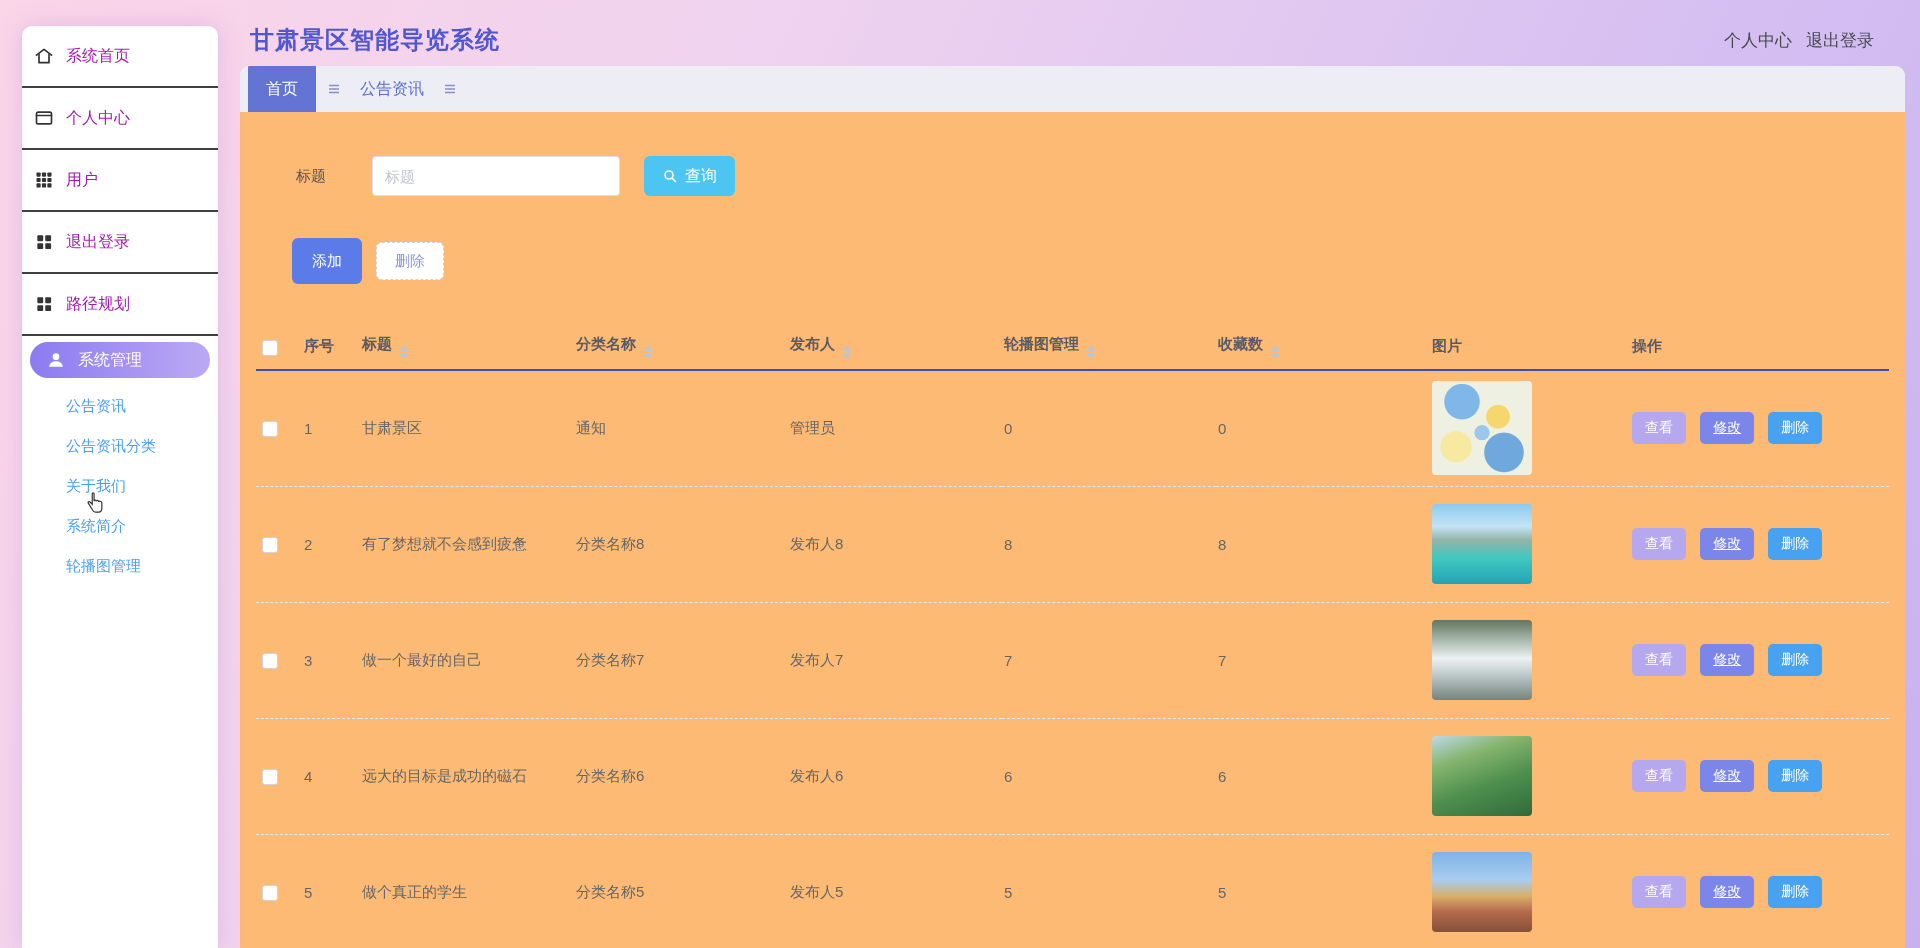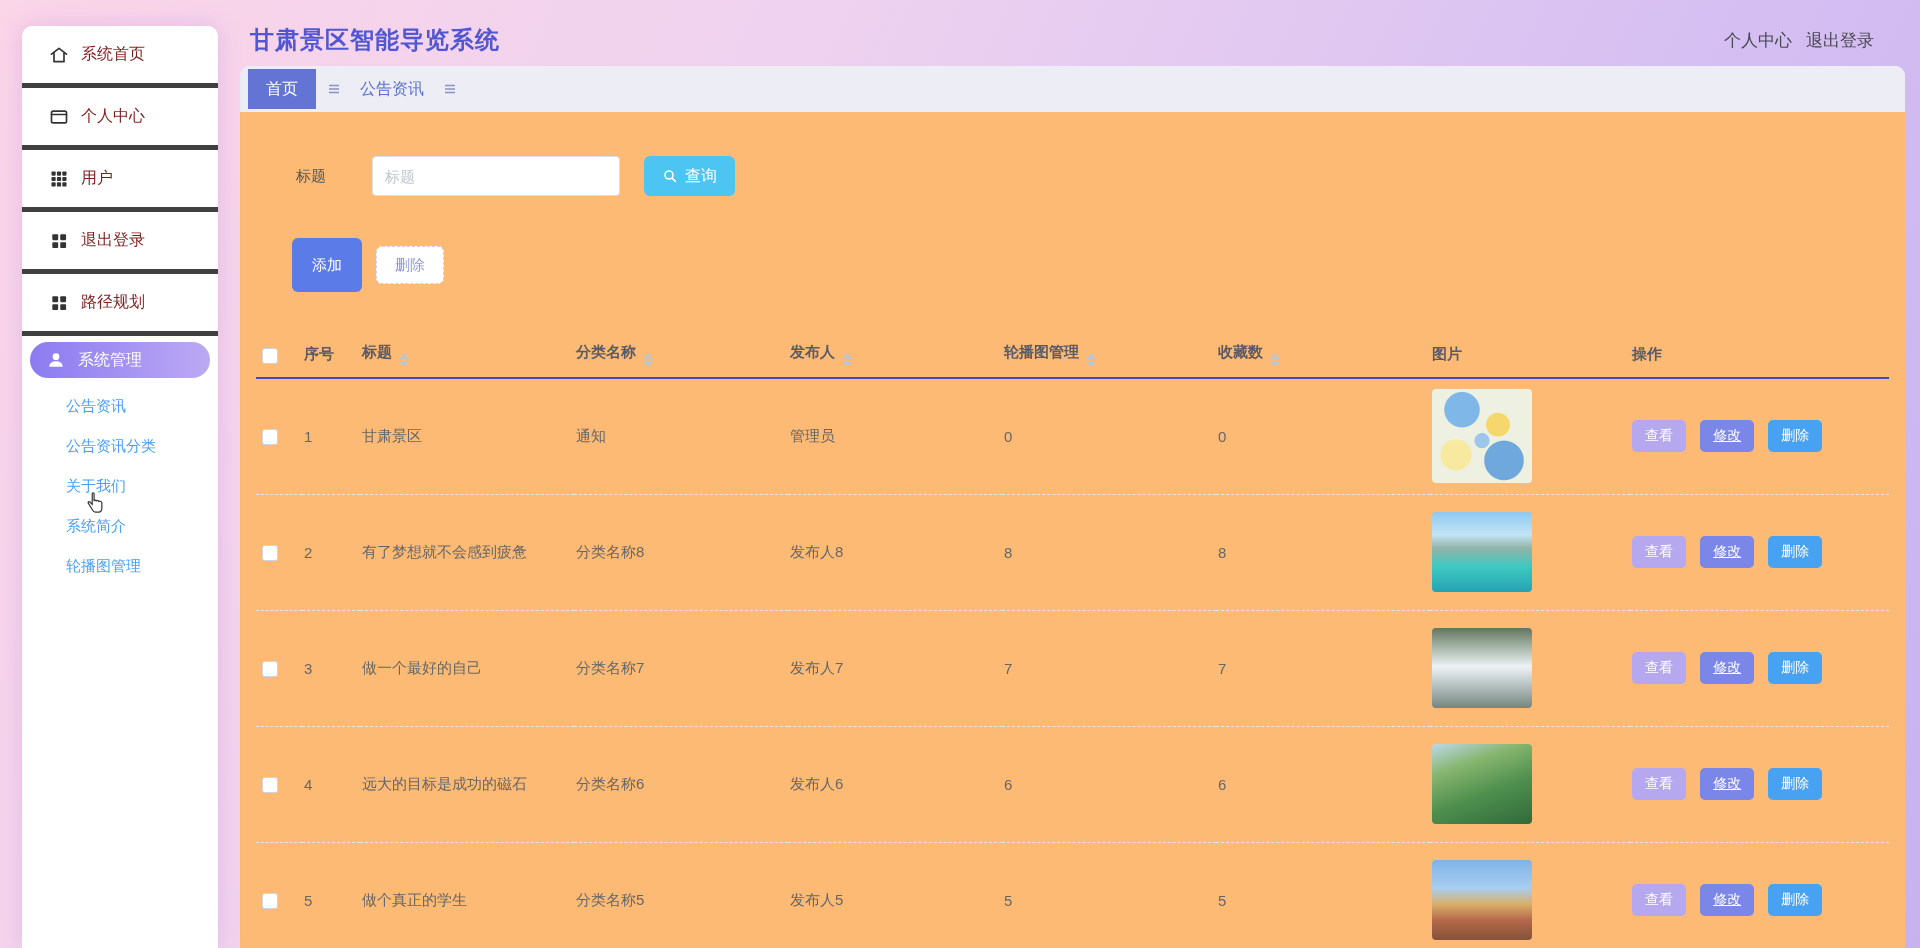--- a/index.html
+++ b/index.html
@@ -12,22 +12,22 @@
 
   
   .sidebar {
     position: absolute; left: 22px; top: 26px; bottom: 0; width: 196px;
     background: #ffffff; border-radius: 10px 10px 0 0;
     box-shadow: 0 0 22px rgba(190, 140, 220, 0.35);
     z-index: 5;
   }
   .menu-item {
     height: 62px; display: flex; align-items: center;
-    padding-left: 27px; font-size: 16px; color: #7f1d1d;
-    border-bottom: 5px solid #404040; cursor: pointer;
+    padding-left: 12px; font-size: 16px; color: #a21caf;
+    border-bottom: 2px solid #404040; cursor: pointer;
   }
   .mi-icon { width: 20px; height: 20px; margin-right: 12px; display: inline-flex; color: #333; flex: none; }
   .mi-icon svg { width: 100%; height: 100%; }
   .menu-item.active {
     margin: 6px 8px 0 8px; height: 36px; border-radius: 26px; border-bottom: none;
     background: linear-gradient(90deg, var(--active-from, #8b7bf0), var(--active-to, #bca9f4));
     color: #fff; padding-left: 16px;
   }
   .menu-item.active .mi-icon { color: #fff; }
   .submenu { padding: 8px 0 0 44px; }
@@ -44,21 +44,21 @@
   .page-title { font-size: 24px; font-weight: 700; color: var(--title-text, #5157d2); margin-left: 10px; letter-spacing: 1px; }
   .topbar-links { position: absolute; right: 46px; top: 0; height: 64px; display: flex; align-items: center; font-size: 17px; color: #47474f; }
   .topbar-links span { margin-left: 14px; cursor: pointer; }
 
   
   .content {
     position: absolute; left: 240px; top: 66px; right: 15px; bottom: 0;
     background: #fbfbfd; border-radius: 10px 10px 0 0; overflow: hidden; z-index: 3;
   }
   .tabs { height: 46px; background: #ecedf5; display: flex; align-items: center; padding-left: 8px; }
-  .tab { font-size: 16px; color: #5c6fd1; padding: 0 8px; cursor: pointer; height: 40px; display: flex; align-items: center; }
+  .tab { font-size: 16px; color: #5c6fd1; padding: 0 8px; cursor: pointer; height: 46px; display: flex; align-items: center; }
   .tab.active { background: var(--tab-active-bg, #6374d4); color: #fff; padding: 0 18px; }
   .tab-handle { width: 16px; height: 16px; color: #8a93c0; margin: 0 10px; display: inline-flex; }
   .tab-handle svg { width: 100%; height: 100%; }
 
   .panel { position: absolute; top: 46px; left: 0; right: 0; bottom: 0; background: #fdba74; }
 
   
   .search-row { margin: 44px 0 0 56px; display: flex; align-items: center; }
   .search-row label { font-size: 15px; color: #555; margin-right: 46px; }
   .search-row input {
@@ -72,21 +72,21 @@
     background: var(--query-btn, #4cc5f2); border: none; border-radius: 6px;
     color: #fff; font-size: 16px; display: inline-flex; align-items: center; cursor: pointer;
     font-family: inherit;
   }
   .q-icon { width: 16px; height: 16px; margin-right: 7px; display: inline-flex; }
   .q-icon svg { width: 100%; height: 100%; }
 
   
   .toolbar { margin: 42px 0 0 52px; display: flex; align-items: center; }
   .btn-add {
-    height: 54px; padding: 0 20px; background: var(--add-btn, #5b7ce8);
+    height: 46px; padding: 0 20px; background: var(--add-btn, #5b7ce8);
     color: #fff; border: none; border-radius: 6px; font-size: 15px; cursor: pointer; font-family: inherit;
   }
   .btn-del {
     margin-left: 14px; height: 38px; padding: 0 18px; background: #fff;
     color: #8f96d8; border: 1px dashed #cdd0e8; border-radius: 6px; font-size: 15px; cursor: pointer; font-family: inherit;
   }
 
   
   .table-wrap { margin: 40px 16px 0 16px; }
   table { width: 100%; border-collapse: collapse; table-layout: fixed; }

